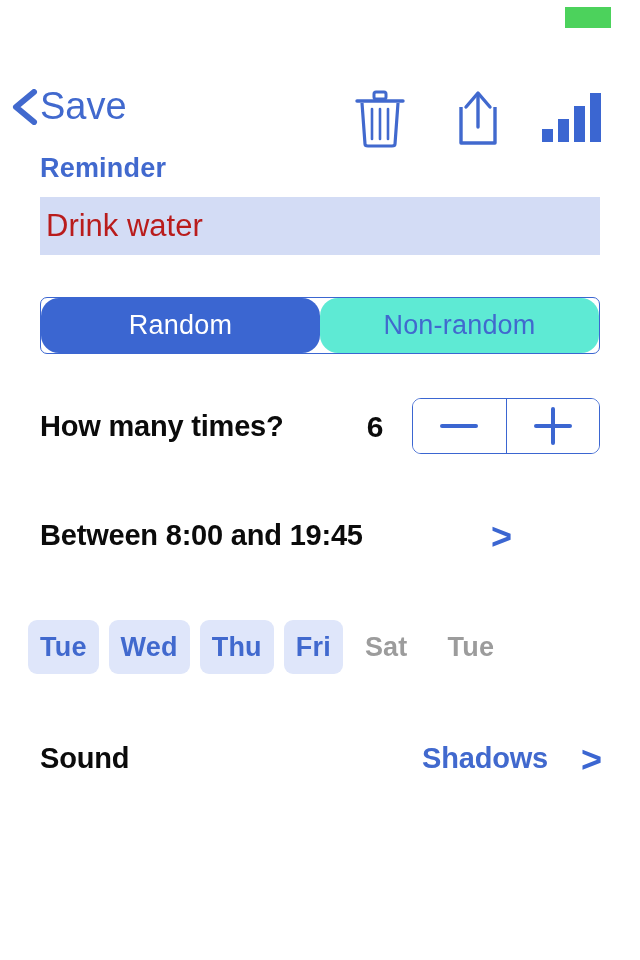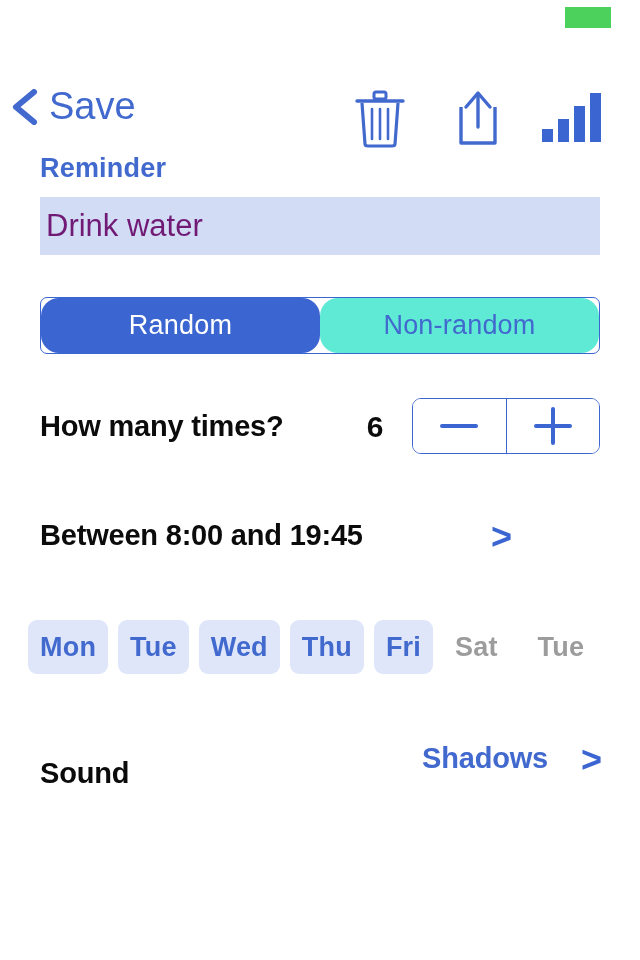--- a/index.html
+++ b/index.html
@@ -41,21 +41,20 @@
     top: 40px; left: 0;
     width: 640px;
     height: 85px;
   }
   .nav-back {
     position: absolute;
     left: 10px;
     top: 48px;
     display: flex;
     align-items: center;
-    gap: 9px;
     cursor: pointer;
   }
   .chev-back {
     width: 30px; height: 36px;
     display: block;
   }
   .nav-back-label {
     font-size: 38px;
     color: #4169CE;
     font-weight: 400;
@@ -103,21 +102,21 @@
     position: absolute;
     left: 40px;
     top: 72px;
     width: 560px;
     height: 58px;
     background: #D3DCF5;
     border: none;
     outline: none;
     font-family: "Liberation Sans", sans-serif;
     font-size: 31px;
-    color: #701a75;
+    color: #b91c1c;
     padding: 0 6px;
     line-height: 58px;
   }
 
   
   .segmented {
     position: absolute;
     left: 40px;
     top: 172px;
     width: 560px;
@@ -273,21 +272,20 @@
     cursor: pointer;
   }
   .sound-label {
     position: absolute;
     left: 40px;
     top: 12px;
     font-size: 29px;
     font-weight: bold;
     color: #0b0b0b;
     letter-spacing: -0.2px;
-    margin-top: 15px;
   }
   .sound-value {
     position: absolute;
     right: 92px;
     top: 12px;
     font-size: 29px;
     font-weight: bold;
     color: #4169CE;
     letter-spacing: -0.2px;
   }
@@ -377,21 +375,20 @@
         </div>
       </div>
     </div>
 
     <div class="row-between">
       <div class="between-label">Between 8:00 and 19:45</div>
       <div class="chev-right">&gt;</div>
     </div>
 
     <div class="days">
-      <div class="day on">Mon</div>
       <div class="day on">Tue</div>
       <div class="day on">Wed</div>
       <div class="day on">Thu</div>
       <div class="day on">Fri</div>
       <div class="day off">Sat</div>
       <div class="day off">Tue</div>
     </div>
 
     <div class="row-sound">
       <div class="sound-label">Sound</div>

